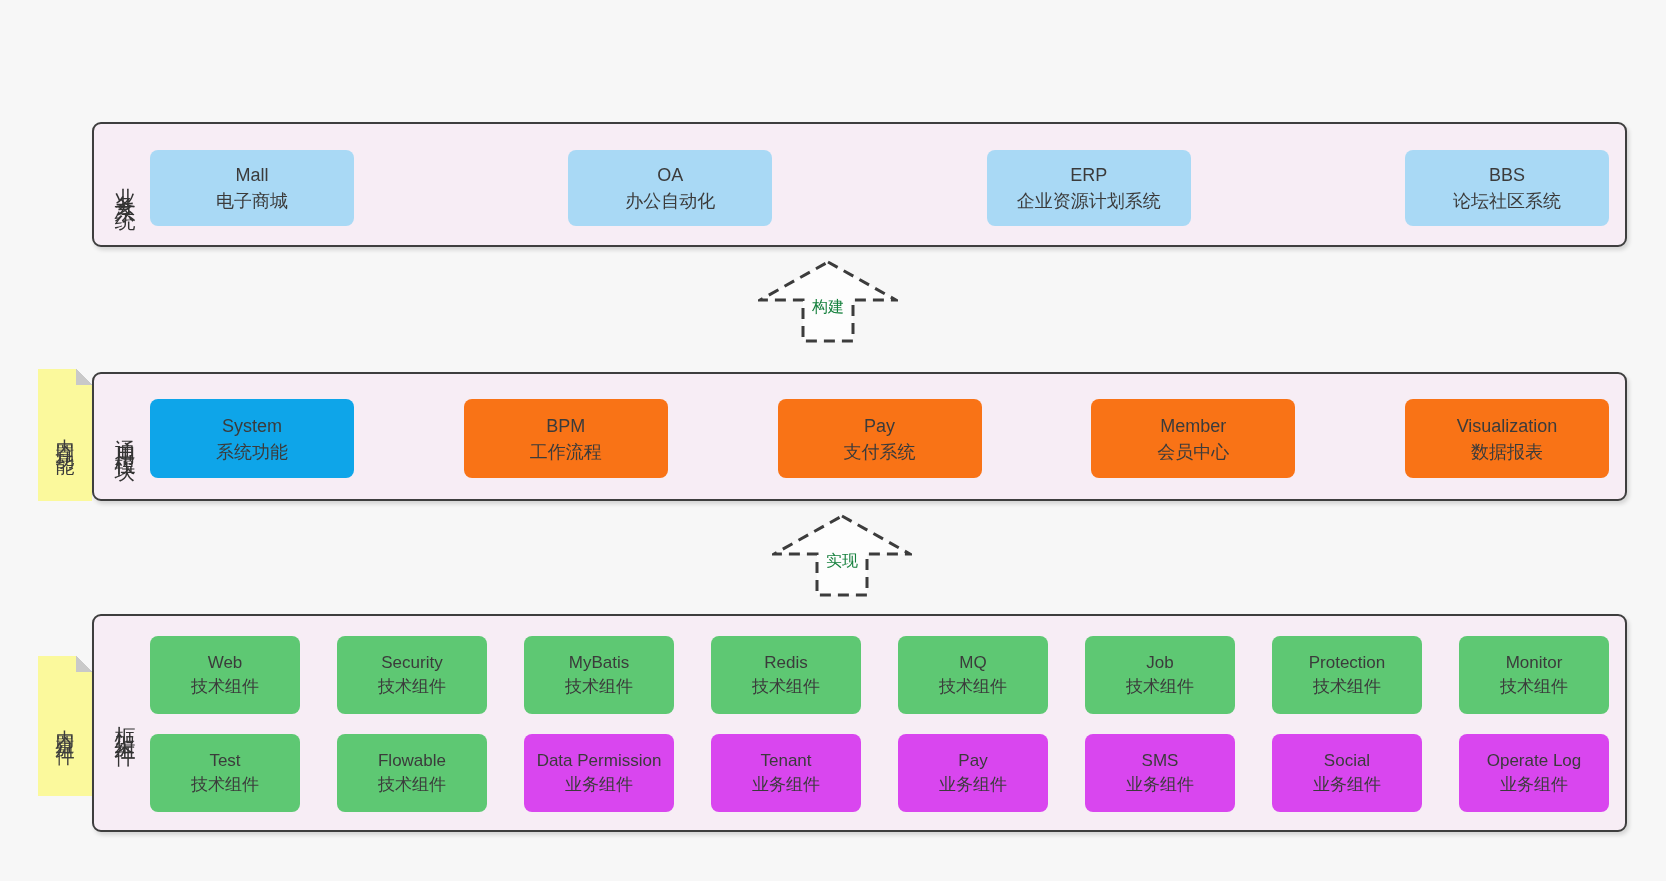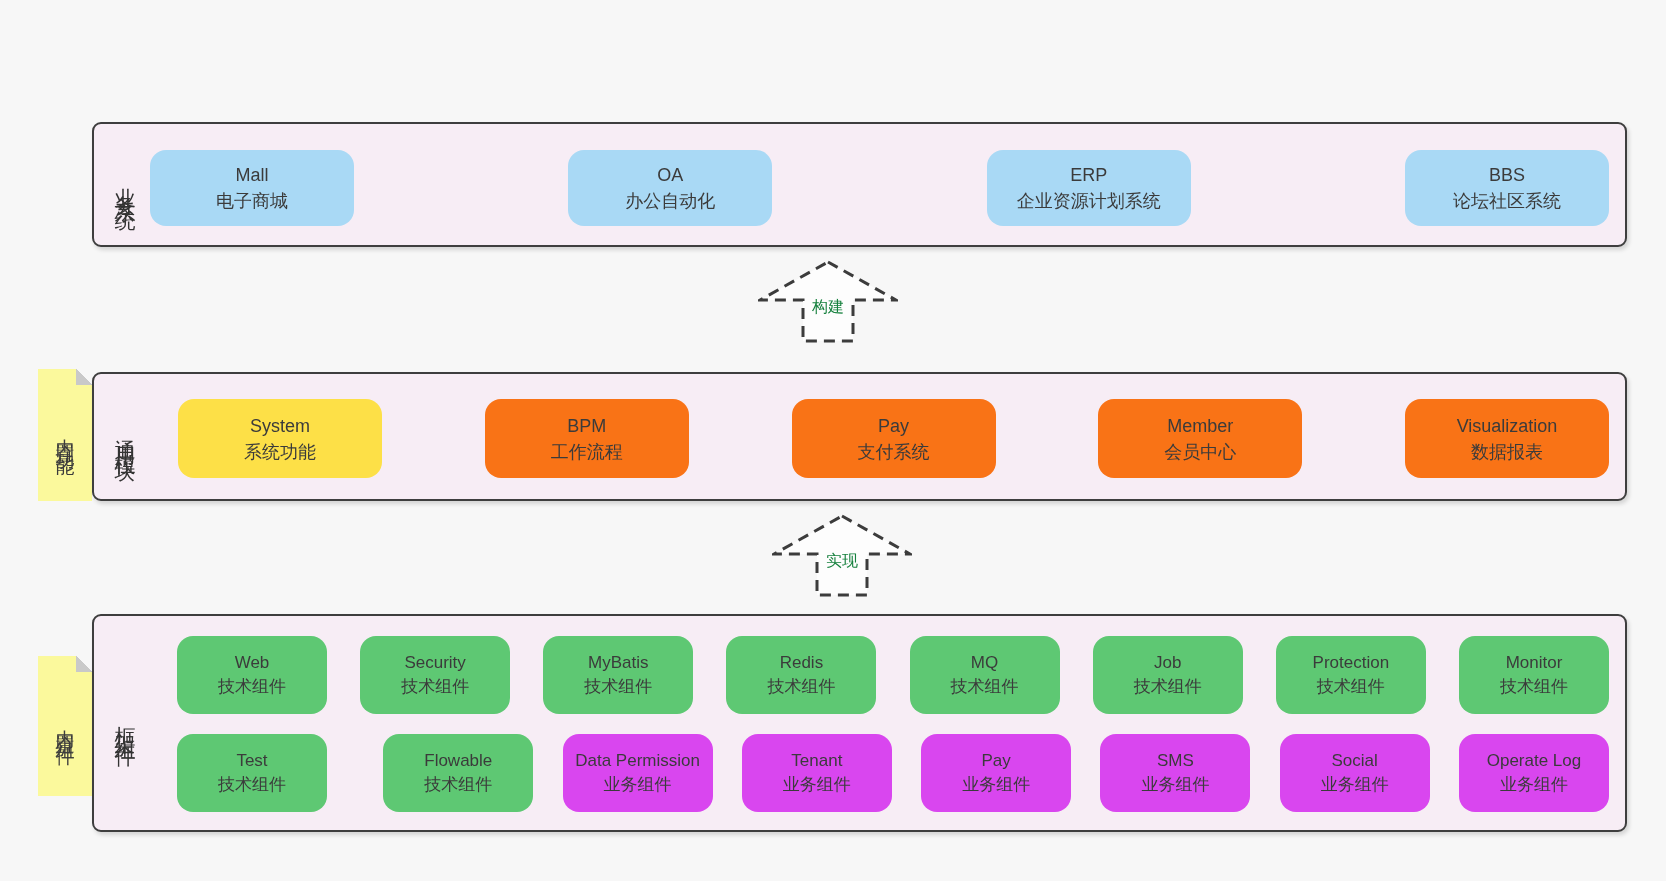--- a/index.html
+++ b/index.html
@@ -23,30 +23,30 @@
   }
   .boxes {
     position:absolute; left:56px; right:16px;
     display:flex; justify-content:space-between;
   }
   #layer-business .boxes { top:26px; height:76px; }
   #layer-modules  .boxes { top:25px; height:79px; }
   #layer-components .row1 { top:20px;  height:78px; }
   #layer-components .row2 { top:118px; height:78px; }
   .box {
-    border-radius:16px; box-sizing:border-box;
+    border-radius:8px; box-sizing:border-box;
     display:flex; flex-direction:column; align-items:center; justify-content:center;
     text-align:center; font-size:18px; line-height:26px;
   }
   .boxes-6 .box { width:204px; }
   .boxes-8 .box { width:150px; font-size:17px; line-height:24px; padding:0 11px; }
   .blue        { background:#a9d9f5; }
-  .red         { background:#fde047;margin-left:28px; }
+  .red         { background:#0ea5e9; }
   .pink        { background:#f97316; }
-  .green       { background:#5ec873;margin-left:27px; }
+  .green       { background:#5ec873; }
   .green-light { background:#d946ef; }
 
   .note {
     position:absolute; left:38px; width:54px; background:#fbf99c;
     display:flex; align-items:center; justify-content:center;
   }
   #note-modules    { top:369px; height:132px; }
   #note-components { top:656px; height:140px; }
   .note .fold {
     position:absolute; top:0; right:0; width:16px; height:16px;

